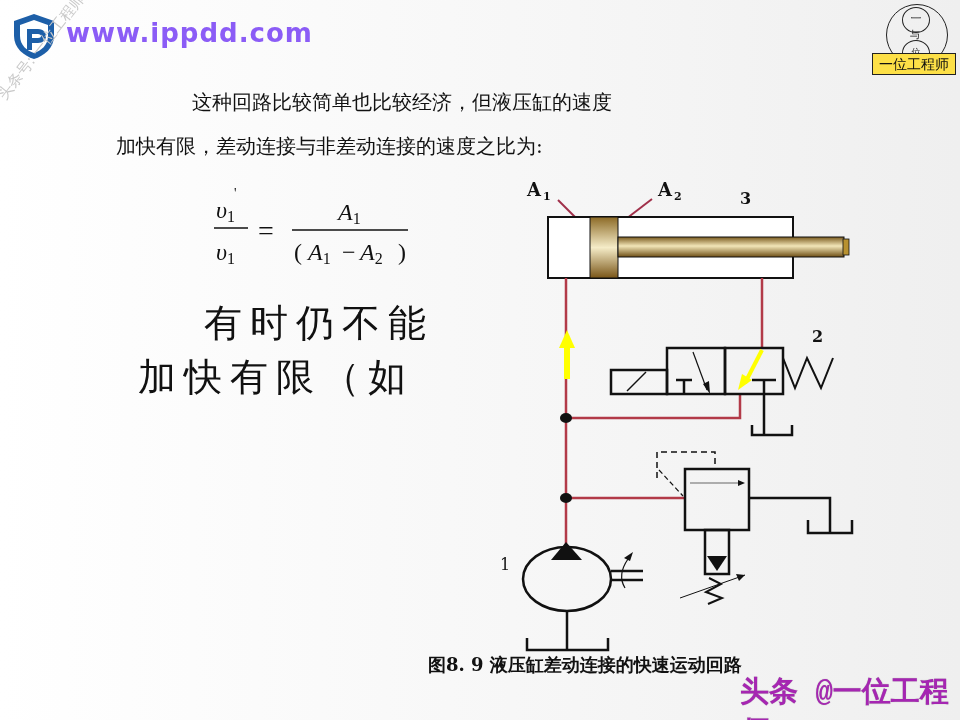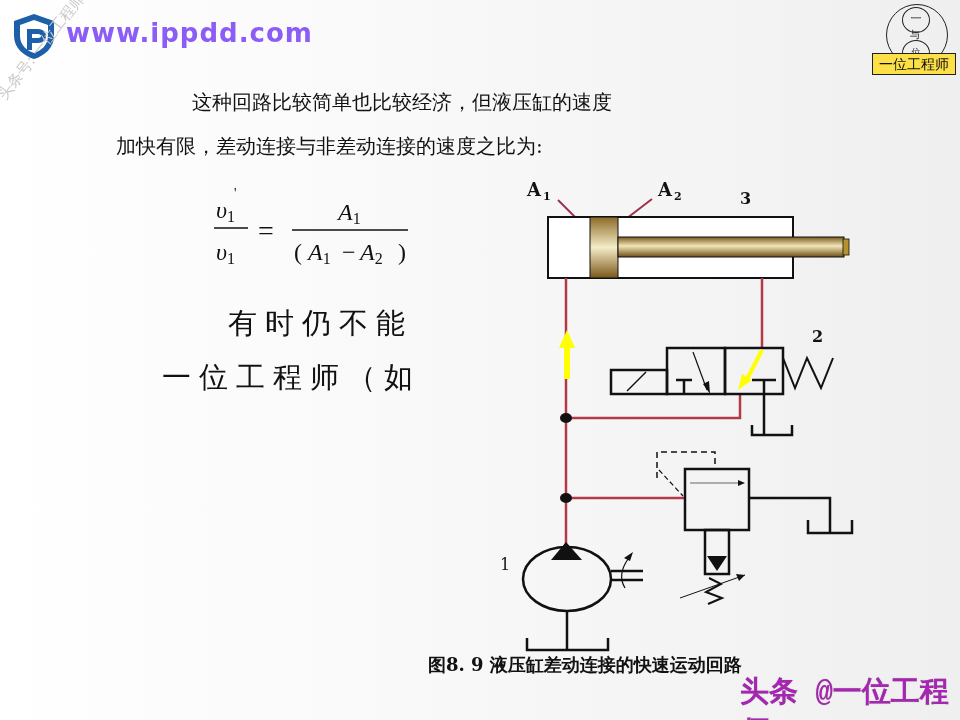--- a/index.html
+++ b/index.html
@@ -17,21 +17,21 @@
   .badge-inner1{position:absolute;left:30px;top:3px;width:26px;height:24px;border:1.5px solid #222;border-radius:50%;
     font-size:11px;text-align:center;line-height:22px;}
   .badge-inner2{position:absolute;left:30px;top:36px;width:26px;height:24px;border:1.5px solid #222;border-radius:50%;
     font-size:9px;text-align:center;line-height:22px;}
   .badge-mid{position:absolute;left:38px;top:24px;font-size:10px;}
   .badge-label{position:absolute;left:0;top:49px;width:82px;height:20px;border:1.5px solid #222;
     font-family:"DejaVu Serif",serif;font-size:14px;text-align:center;line-height:20px;background:#fde047;}
   .para{left:76px;top:80px;width:800px;font-size:20px;line-height:44px;margin-left:40px;}
   .para .l1{padding-left:76px;display:block;}
   .formula{left:212px;top:188px;width:220px;height:80px;font-family:"Liberation Serif",serif;font-style:italic;}
-  .side{left:138px;top:296px;width:300px;font-size:29px;line-height:54px;letter-spacing:8px;margin-left:24px;}
+  .side{left:138px;top:296px;width:300px;font-size:38px;line-height:54px;letter-spacing:8px;}
   .caption{left:428px;top:653px;font-size:18px;font-weight:bold;font-family:"DejaVu Serif",serif;}
   .wm-bottom{left:740px;top:672px;font-family:Liberation Mono, monospace;font-weight:bold;font-size:29px;color:#a21caf;
     text-shadow:0 0 1px #999;opacity:.95;}
   svg{position:absolute;left:0;top:0;}
   .lbl{font-family:"DejaVu Serif",serif;font-weight:bold;}
 </style>
 </head>
 <body>
 
 <svg class="abs logo" width="48" height="48" viewBox="0 0 48 48" style="left:10px;top:12px;">
@@ -69,21 +69,21 @@
       <text x="96" y="72">A<tspan font-size="16" dy="4" font-style="normal">1</tspan></text>
       <text x="130" y="72" font-style="normal">−</text>
       <text x="148" y="72">A<tspan font-size="16" dy="4" font-style="normal">2</tspan></text>
       <text x="186" y="72" font-style="normal">)</text>
     </g>
   </svg>
 </div>
 
 <div class="abs side">
   <div style="padding-left:66px;">有时仍不能</div>
-  <div>一位工程师（如</div>
+  <div>加快有限（如</div>
 </div>
 
 <svg width="960" height="720" viewBox="0 0 960 720">
   <defs>
     <linearGradient id="brass" x1="0" y1="0" x2="0" y2="1">
       <stop offset="0" stop-color="#7a5a1e"></stop>
       <stop offset="0.45" stop-color="#f2e6b8"></stop>
       <stop offset="1" stop-color="#6e4e14"></stop>
     </linearGradient>
     <linearGradient id="brassV" x1="0" y1="0" x2="0" y2="1">

